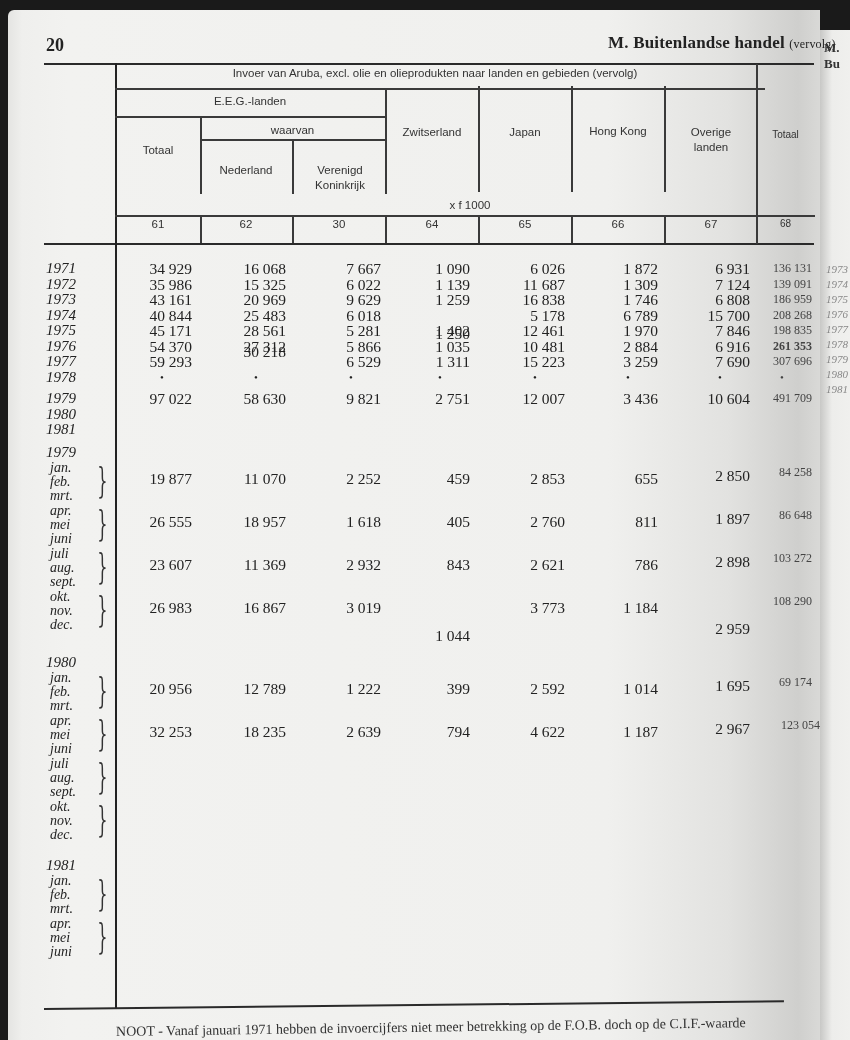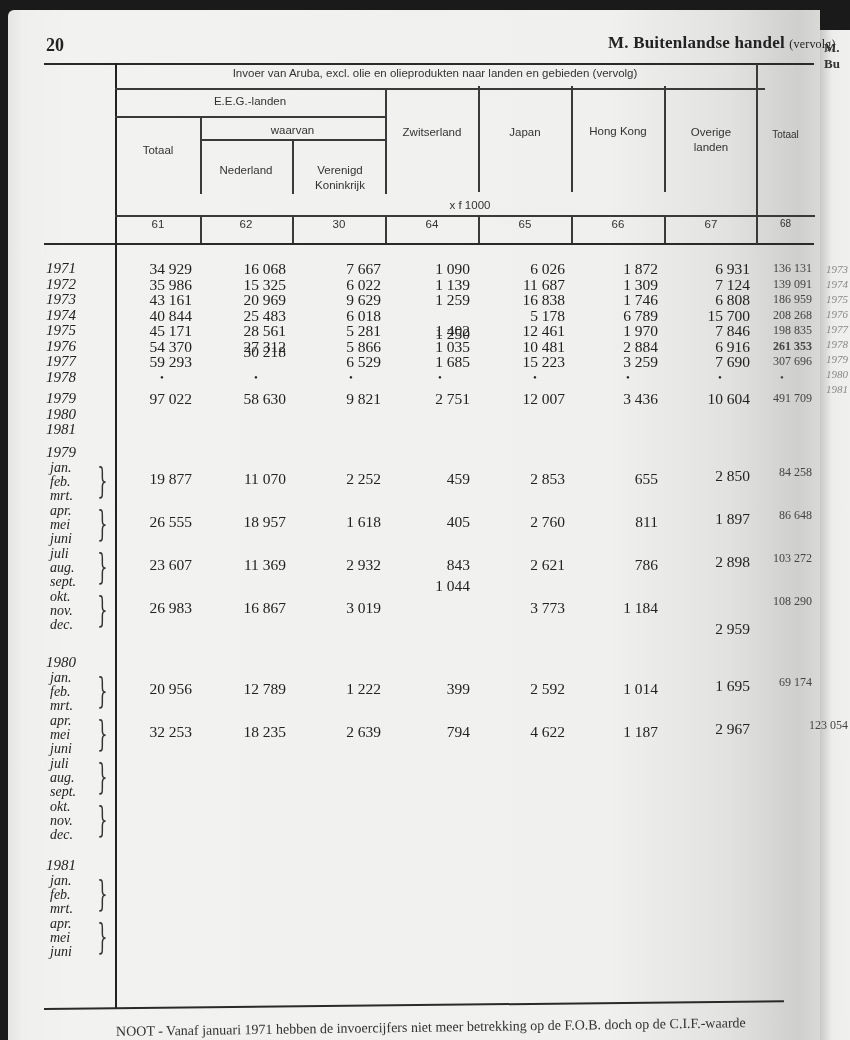--- a/index.html
+++ b/index.html
@@ -154,21 +154,21 @@
     <div class="num" style="top:338.5px;left:301px;width:80px;">5 866</div>
     <div class="num" style="top:338.5px;left:390px;width:80px;">1 035</div>
     <div class="num" style="top:338.5px;left:485px;width:80px;">10 481</div>
     <div class="num" style="top:338.5px;left:578px;width:80px;">2 884</div>
     <div class="num" style="top:338.5px;left:670px;width:80px;">6 916</div>
     <div class="tot" style="top:338.5px;left:732px;width:80px;font-weight:bold;">261 353</div>
     <div class="yr" style="top:354px;">1977</div>
     <div class="num" style="top:354px;left:112px;width:80px;">59 293</div>
     <div class="num" style="top:344px;left:206px;width:80px;">30 218</div>
     <div class="num" style="top:354px;left:301px;width:80px;">6 529</div>
-    <div class="num" style="top:354px;left:390px;width:80px;">1 685</div>
+    <div class="num" style="top:354px;left:390px;width:80px;">1 311</div>
     <div class="num" style="top:354px;left:485px;width:80px;">15 223</div>
     <div class="num" style="top:354px;left:578px;width:80px;">3 259</div>
     <div class="num" style="top:354px;left:670px;width:80px;">7 690</div>
     <div class="tot" style="top:354px;left:732px;width:80px;">307 696</div>
     <div class="yr" style="top:369.5px;">1978</div>
     <div class="num" style="top:369.5px;left:152px;width:20px;text-align:center;font-size:11px;">•</div>
     <div class="num" style="top:369.5px;left:246px;width:20px;text-align:center;font-size:11px;">•</div>
     <div class="num" style="top:369.5px;left:341px;width:20px;text-align:center;font-size:11px;">•</div>
     <div class="num" style="top:369.5px;left:430px;width:20px;text-align:center;font-size:11px;">•</div>
     <div class="num" style="top:369.5px;left:525px;width:20px;text-align:center;font-size:11px;">•</div>
@@ -242,21 +242,21 @@
     <div class="num" style="top:557px;left:578px;width:80px;">786</div>
     <div class="num" style="top:554px;left:670px;width:80px;">2 898</div>
     <div class="tot" style="top:551px;left:732px;width:80px;">103 272</div>
     <div class="mo" style="top:590px;">okt.</div>
     <div class="mo" style="top:604px;">nov.</div>
     <div class="mo" style="top:618px;">dec.</div>
     <div class="brace" style="top:592px;">}</div>
     <div class="num" style="top:600px;left:112px;width:80px;">26 983</div>
     <div class="num" style="top:600px;left:206px;width:80px;">16 867</div>
     <div class="num" style="top:600px;left:301px;width:80px;">3 019</div>
-    <div class="num" style="top:578px;left:390px;width:80px;">1 044</div>
+    <div class="num" style="top:628px;left:390px;width:80px;">1 044</div>
     <div class="num" style="top:600px;left:485px;width:80px;">3 773</div>
     <div class="num" style="top:600px;left:578px;width:80px;">1 184</div>
     <div class="num" style="top:597px;left:670px;width:80px;margin-top:24px;">2 959</div>
     <div class="tot" style="top:594px;left:732px;width:80px;">108 290</div>
     <div class="yr" style="top:655px;font-size:15px;">1980</div>
     <div class="mo" style="top:671px;">jan.</div>
     <div class="mo" style="top:685px;">feb.</div>
     <div class="mo" style="top:699px;">mrt.</div>
     <div class="brace" style="top:673px;">}</div>
     <div class="num" style="top:681px;left:112px;width:80px;">20 956</div>
@@ -271,21 +271,21 @@
     <div class="mo" style="top:728px;">mei</div>
     <div class="mo" style="top:742px;">juni</div>
     <div class="brace" style="top:716px;">}</div>
     <div class="num" style="top:724px;left:112px;width:80px;">32 253</div>
     <div class="num" style="top:724px;left:206px;width:80px;">18 235</div>
     <div class="num" style="top:724px;left:301px;width:80px;">2 639</div>
     <div class="num" style="top:724px;left:390px;width:80px;">794</div>
     <div class="num" style="top:724px;left:485px;width:80px;">4 622</div>
     <div class="num" style="top:724px;left:578px;width:80px;">1 187</div>
     <div class="num" style="top:721px;left:670px;width:80px;">2 967</div>
-    <div class="tot" style="top:718px;left:768px;width:80px;">123 054</div>
+    <div class="tot" style="top:718px;left:740px;width:80px;">123 054</div>
     <div class="mo" style="top:757px;">juli</div>
     <div class="mo" style="top:771px;">aug.</div>
     <div class="mo" style="top:785px;">sept.</div>
     <div class="brace" style="top:759px;">}</div>
     <div class="num" style="top:767px;left:112px;width:80px;"></div>
     <div class="num" style="top:767px;left:206px;width:80px;"></div>
     <div class="num" style="top:767px;left:301px;width:80px;"></div>
     <div class="num" style="top:767px;left:390px;width:80px;"></div>
     <div class="num" style="top:767px;left:485px;width:80px;"></div>
     <div class="num" style="top:767px;left:578px;width:80px;"></div>

